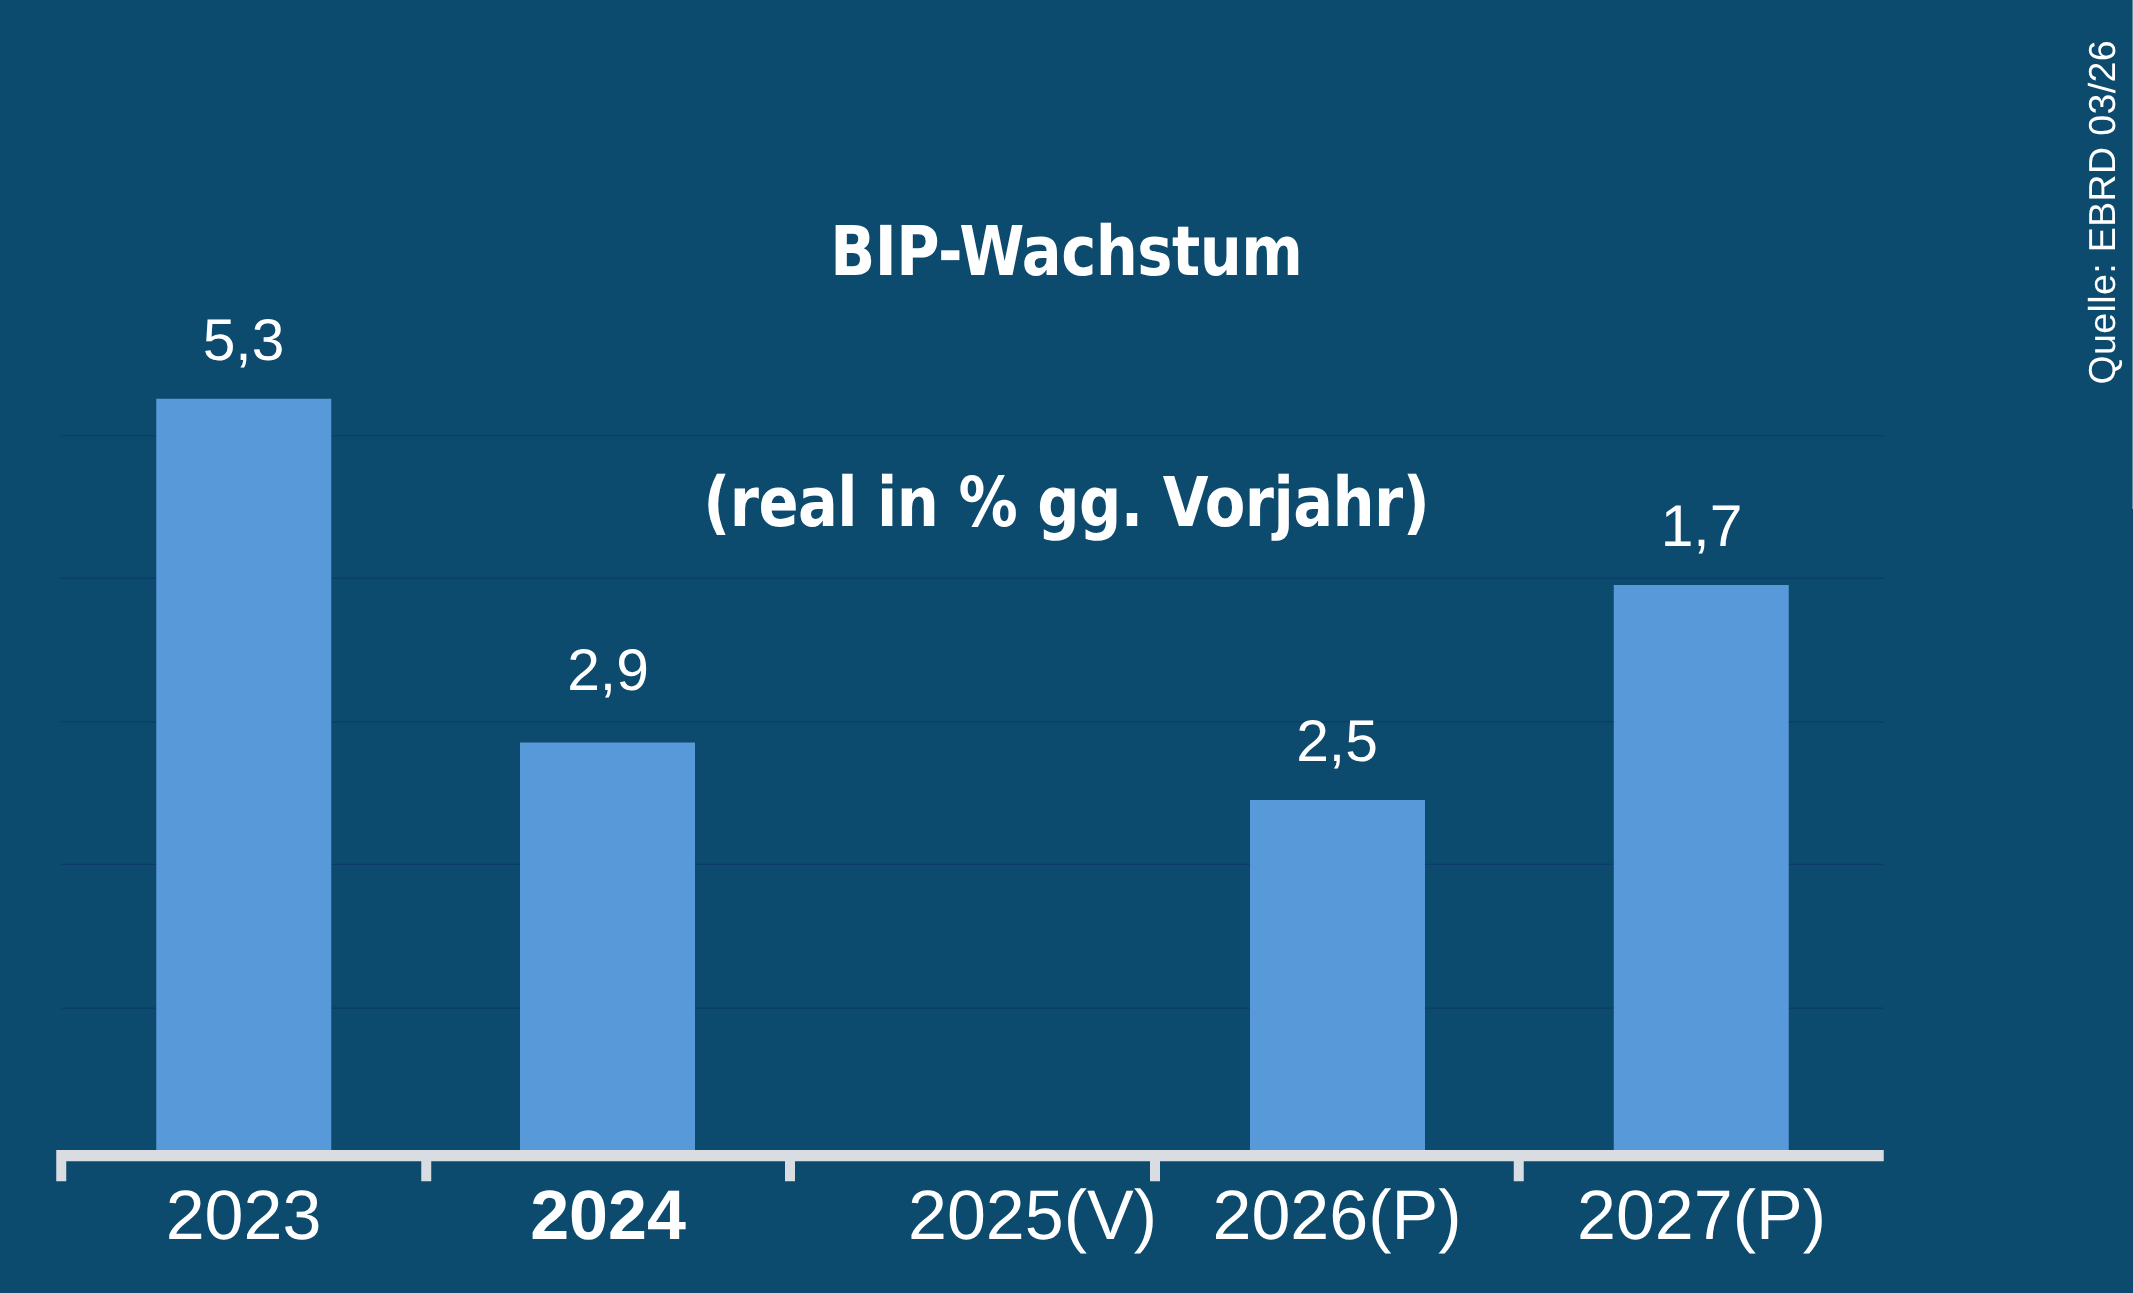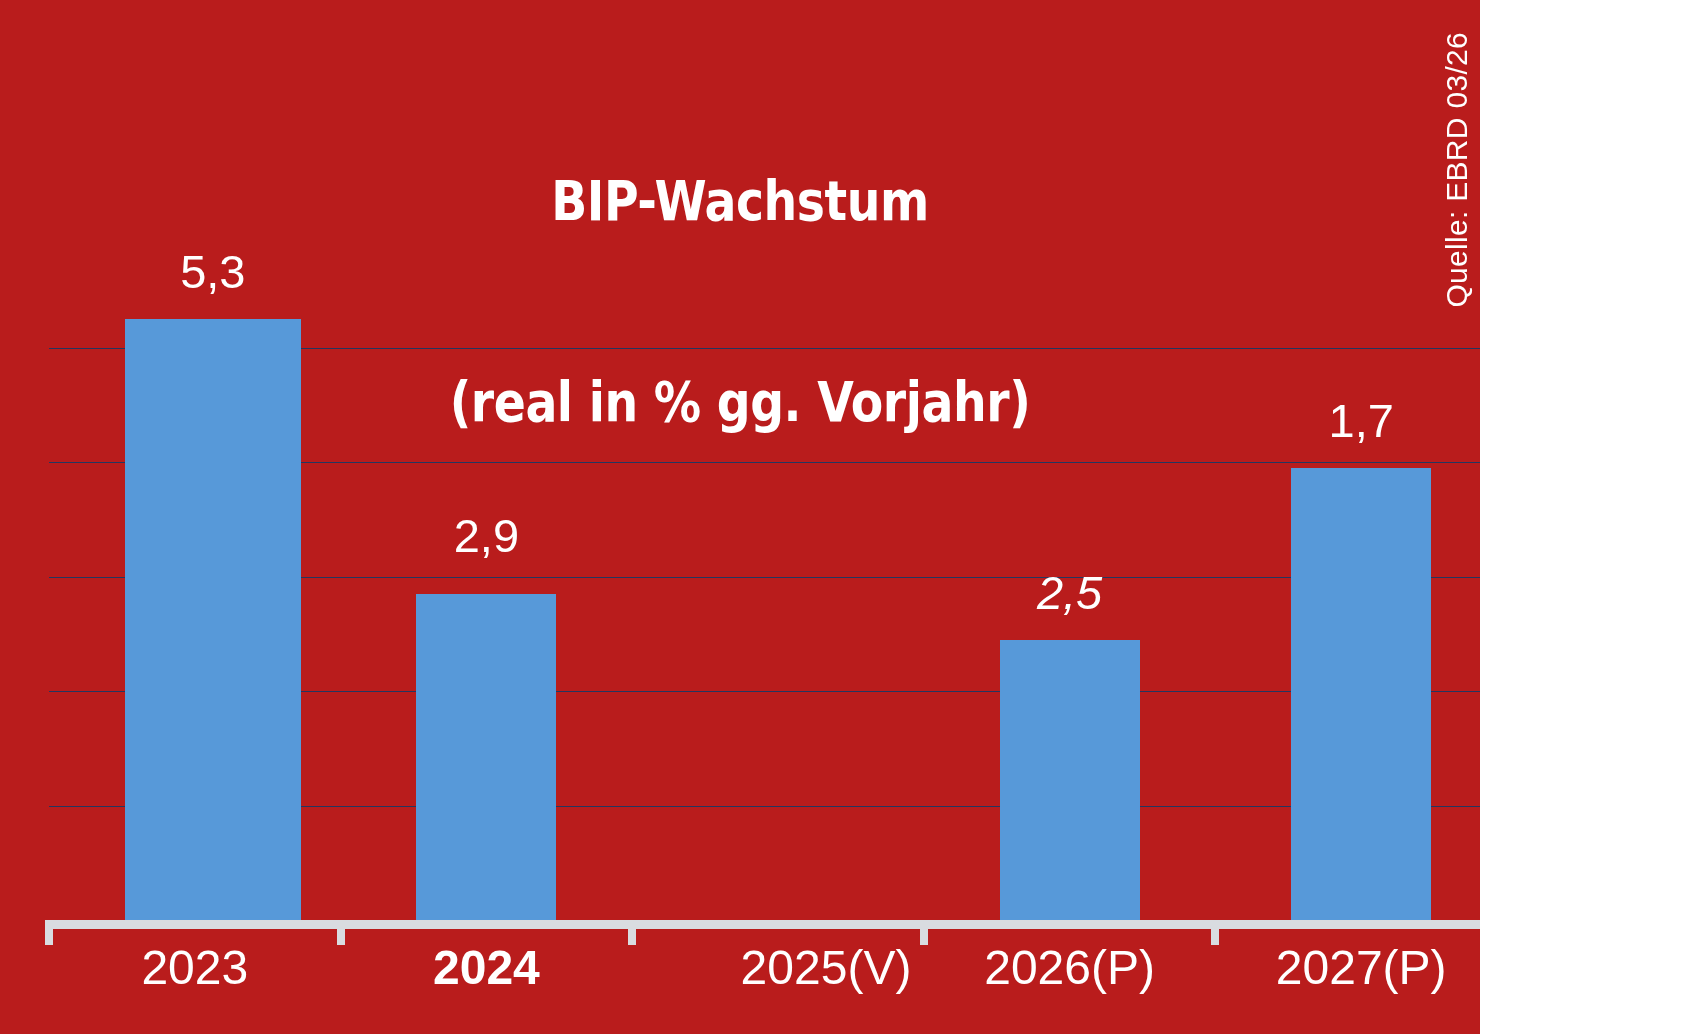--- a/index.html
+++ b/index.html
@@ -9,23 +9,23 @@
   body {
     width: 1706px;
     height: 1034px;
     background: #ffffff;
     font-family: "Liberation Sans", sans-serif;
     overflow: hidden;
   }
 
   #chart-root {
     position: relative;
-    width: 1480px;
+    width: 1706px;
     height: 1034px;
-    background: #b91c1c;
+    background: #0c4a6e;
     box-sizing: border-box;
     overflow: hidden;
   }
 
   
   #chart-title {
     position: absolute;
     left: 0;
     right: 0;
     top: 34px;
@@ -115,21 +115,21 @@
     line-height: 1;
     white-space: nowrap;
   }
 
   
   .cat-label {
     position: absolute;
     top: 944px;
     color: #ffffff;
     font-family: "Liberation Sans", sans-serif;
-    font-size: 48px;
+    font-size: 56px;
     line-height: 1;
     text-align: center;
     white-space: nowrap;
     transform: translateX(-50%);
   }
 </style>
 </head>
 <body>
 
 <div id="chart-root">
@@ -140,29 +140,29 @@
   </div>
 
   <div id="source-note">Quelle: EBRD 03/26</div>
 
   <div id="plot-area">
       <div class="gridline" style="top: 560.5px;"></div>
       <div class="gridline" style="top: 446px;"></div>
       <div class="gridline" style="top: 331.5px;"></div>
       <div class="gridline" style="top: 217px;"></div>
       <div class="gridline" style="top: 102.5px;"></div>
-      <div class="bar-group" style="left: 75.8px; width: 140px; height: 675px; padding-left: 36px;">
+      <div class="bar-group" style="left: 75.8px; width: 140px; height: 675px;">
         <div class="bar" style="height: 606.85px; background: rgb(87, 153, 217);"></div>
         <div class="bar-value" style="bottom: 630.85px;">5,3</div>
       </div>
       <div class="bar-group" style="left: 367.4px; width: 140px; height: 675px;">
         <div class="bar" style="height: 332.05px; background: rgb(87, 153, 217);"></div>
         <div class="bar-value" style="bottom: 367px;">2,9</div>
       </div>
-      <div class="bar-group" style="left: 950.6px; width: 140px; height: 675px; font-style: italic;">
+      <div class="bar-group" style="left: 950.6px; width: 140px; height: 675px;">
         <div class="bar" style="height: 286.25px; background: rgb(87, 153, 217);"></div>
         <div class="bar-value" style="bottom: 310.25px;">2,5</div>
       </div>
       <div class="bar-group" style="left: 1242.2px; width: 140px; height: 675px;">
         <div class="bar" style="height: 458px; background: rgb(87, 153, 217);"></div>
         <div class="bar-value" style="bottom: 482px;">1,7</div>
       </div>
     </div>
 
   <div id="axis-line"></div>

